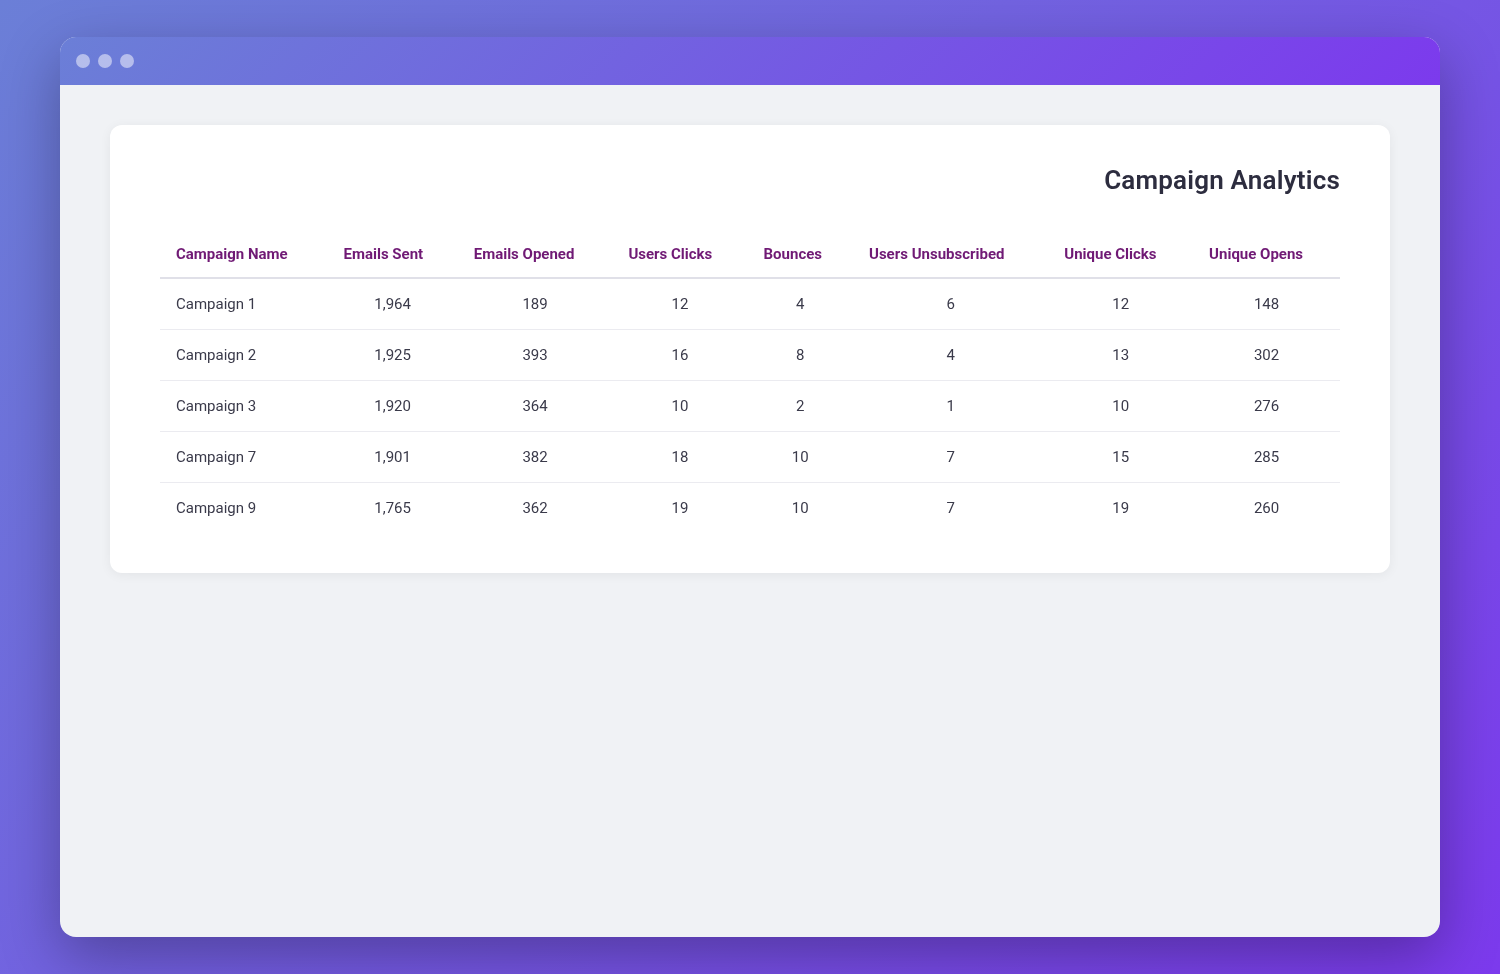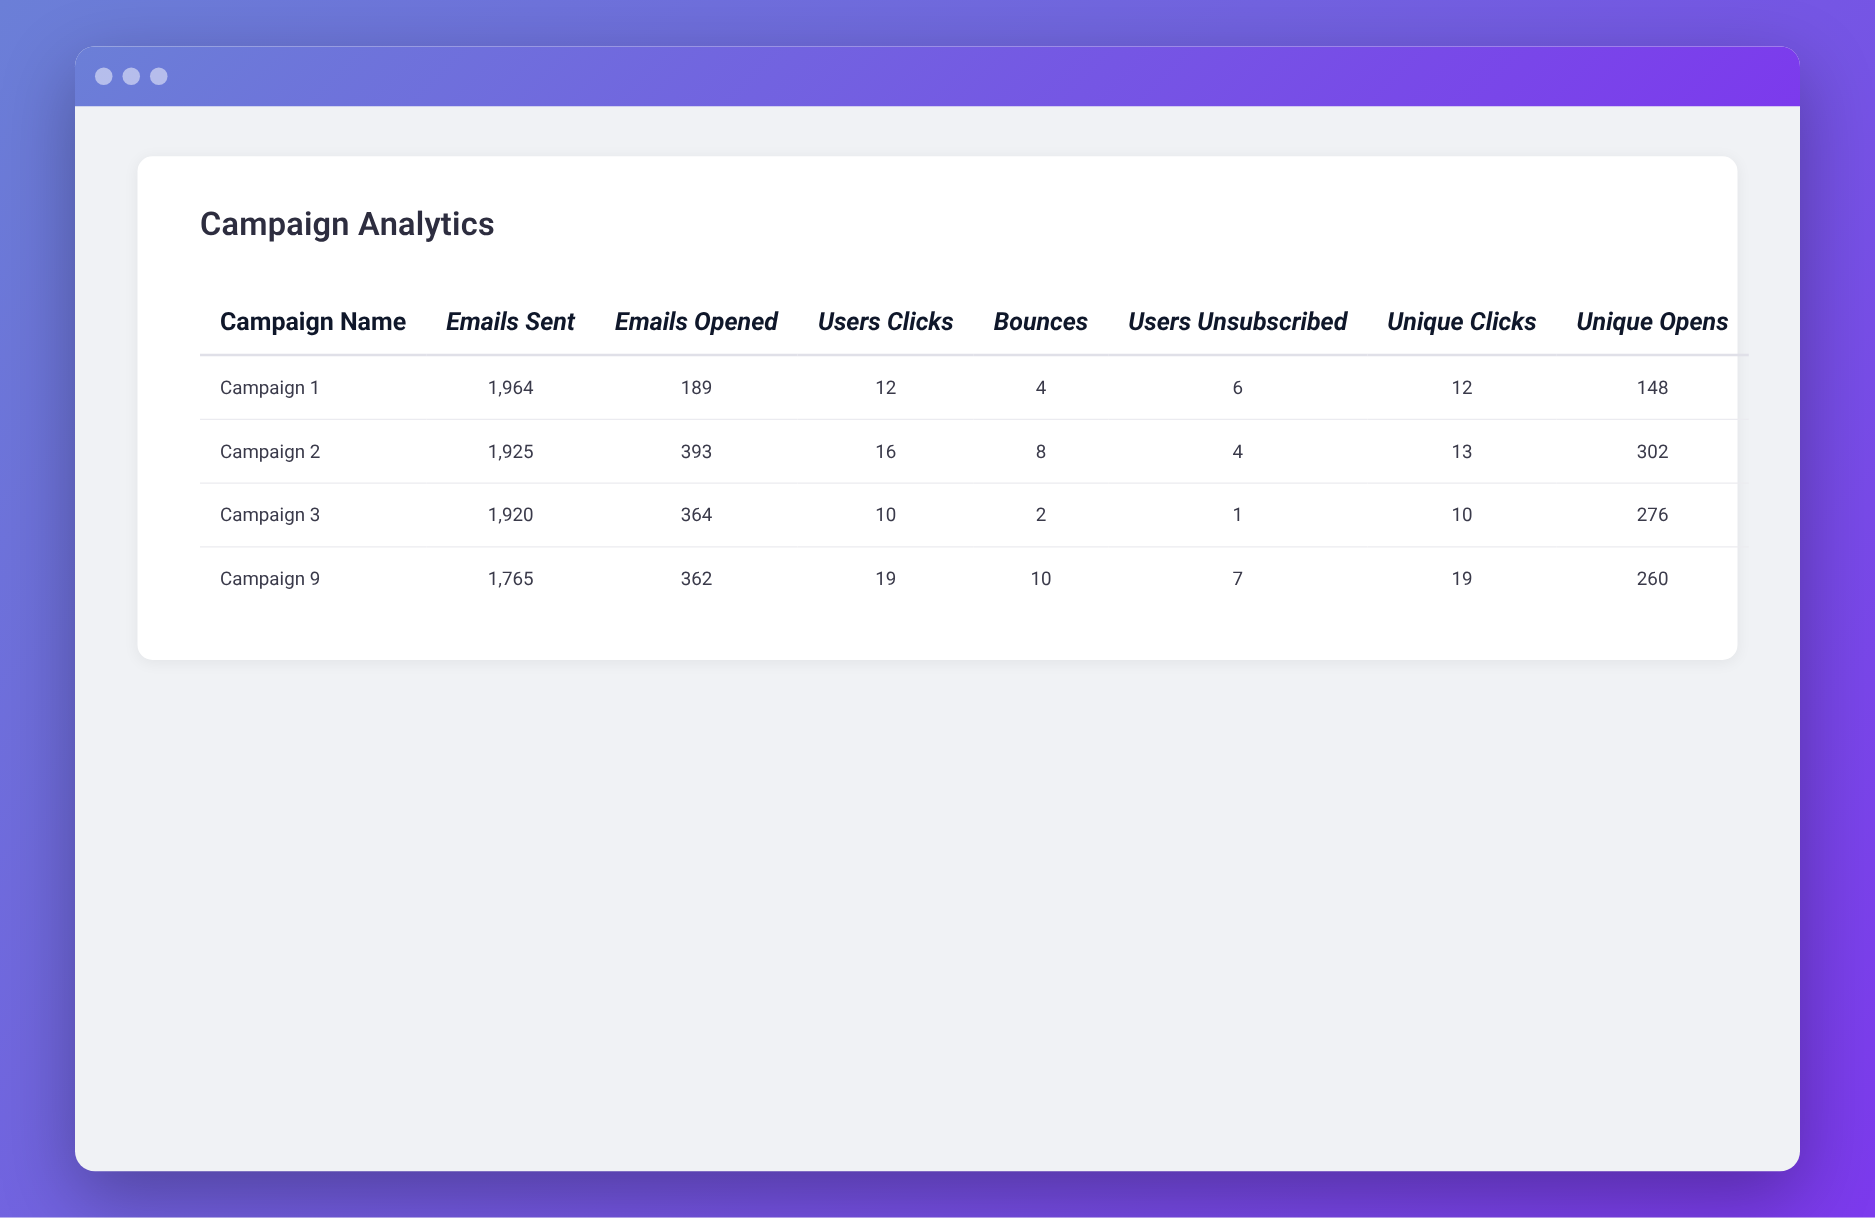--- a/index.html
+++ b/index.html
@@ -53,21 +53,21 @@
     }
 
     .card {
       background: #ffffff;
       border-radius: 12px;
       padding: 40px 50px;
       box-shadow: 0 2px 12px rgba(0,0,0,0.06);
     }
 
     .page-title {
-      text-align: left;
+      text-align: right;
       font-size: 26px;
       font-weight: 600;
       color: #2d2d3f;
       margin-bottom: 36px;
       letter-spacing: 0.2px;
     }
 
     table {
       width: 100%;
       border-collapse: collapse;
@@ -75,28 +75,27 @@
     }
 
     thead tr {
       border-bottom: 2px solid #e0e0e8;
     }
 
     thead th {
       text-align: left;
       padding: 14px 16px;
       font-weight: 700;
-      color: #0f172a;
-      font-size: 20px;
+      color: #701a75;
+      font-size: 15px;
       white-space: nowrap;
     }
 
     thead th:not(:first-child) {
-      text-align: center;
-      font-style: italic;
+      text-align: left;
     }
 
     tbody tr {
       border-bottom: 1px solid #ebebf0;
       margin-top: 20px;
     }
 
     tbody tr:last-child {
       border-bottom: none;
     }
@@ -165,20 +164,30 @@
               <td>Campaign 3</td>
               <td>1,920</td>
               <td>364</td>
               <td>10</td>
               <td>2</td>
               <td>1</td>
               <td>10</td>
               <td>276</td>
             </tr>
             <tr>
+              <td>Campaign 7</td>
+              <td>1,901</td>
+              <td>382</td>
+              <td>18</td>
+              <td>10</td>
+              <td>7</td>
+              <td>15</td>
+              <td>285</td>
+            </tr>
+            <tr>
               <td>Campaign 9</td>
               <td>1,765</td>
               <td>362</td>
               <td>19</td>
               <td>10</td>
               <td>7</td>
               <td>19</td>
               <td>260</td>
             </tr>
           </tbody>

